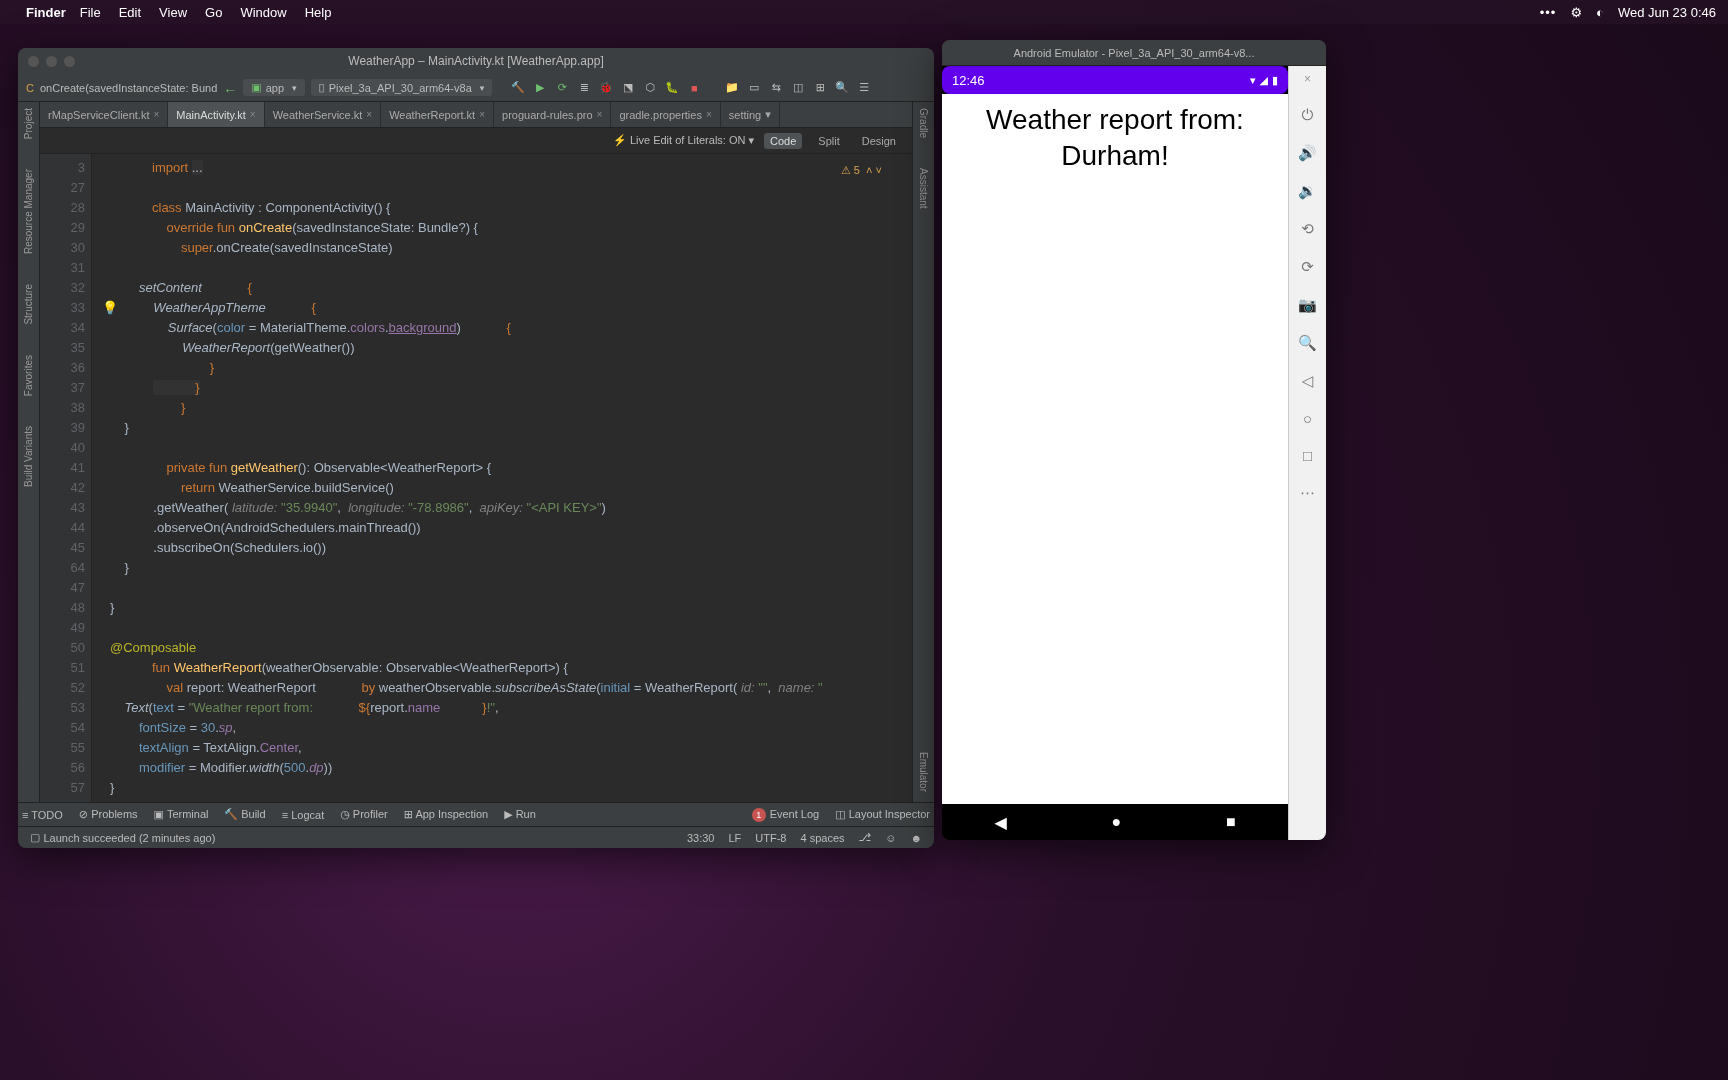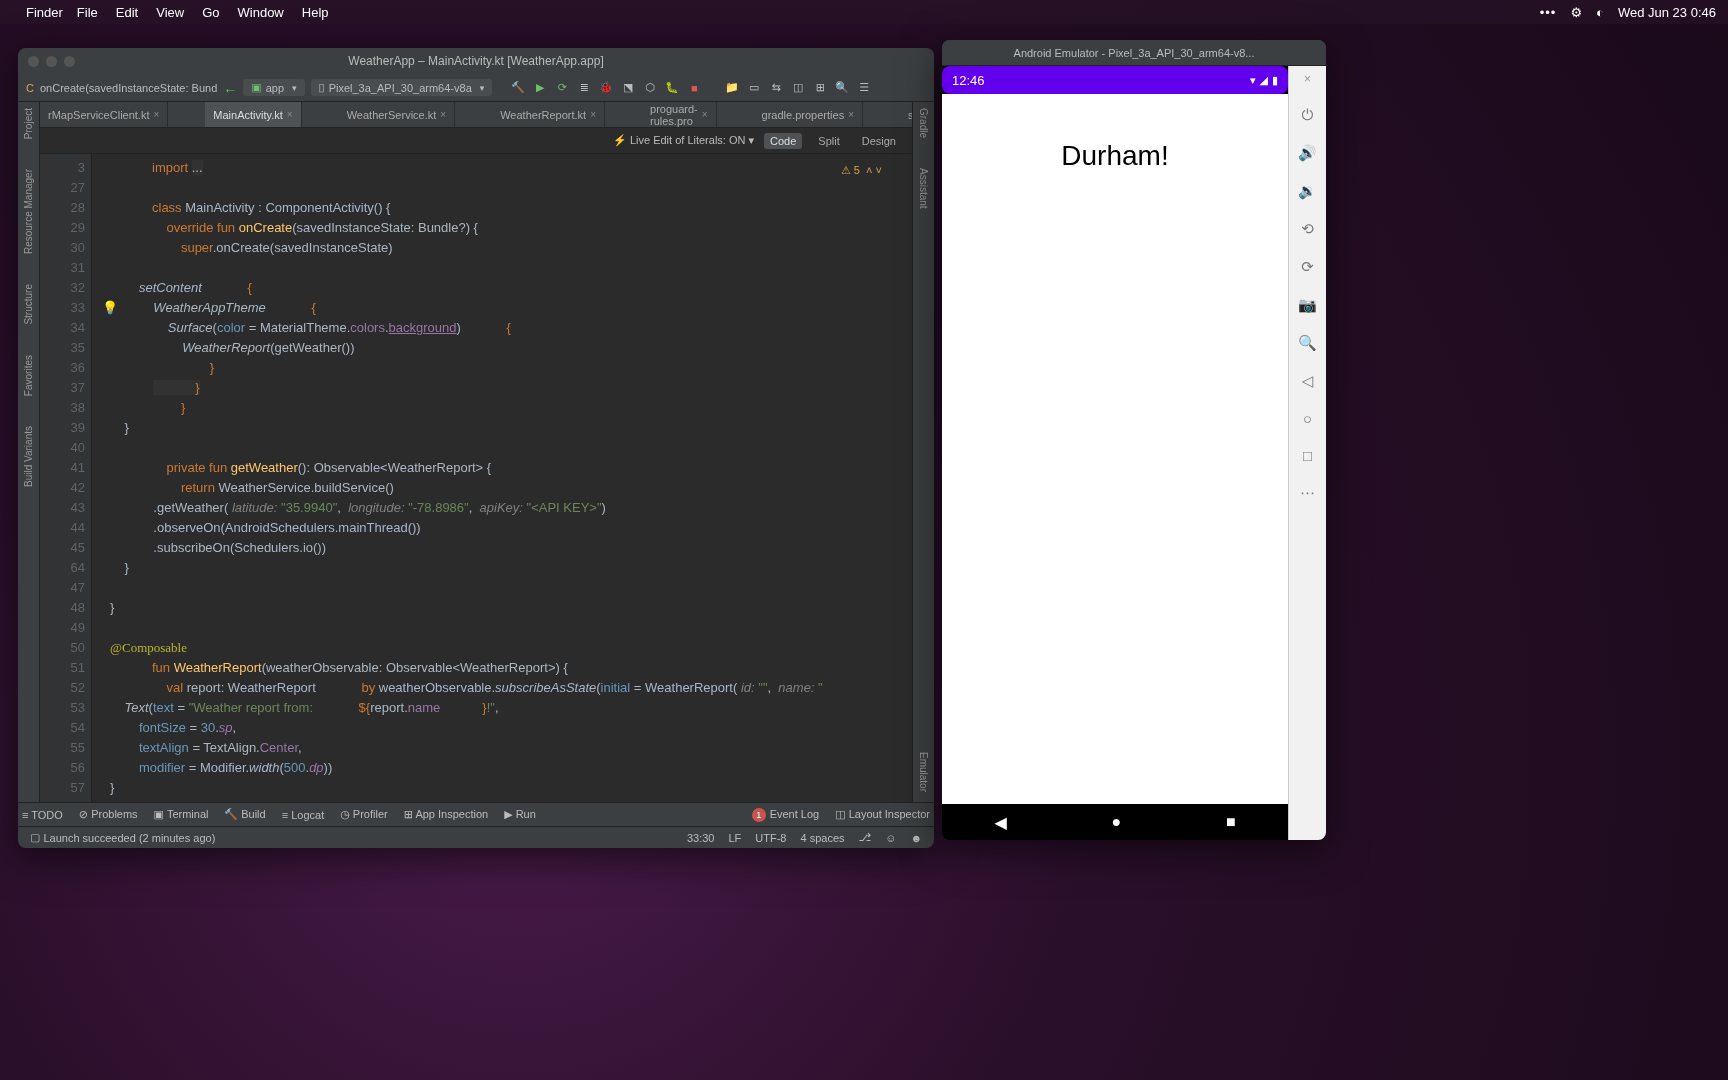--- a/index.html
+++ b/index.html
@@ -1,21 +1,21 @@
 <!DOCTYPE html>
 <html><head>
 <meta charset="utf-8">
 <style>
 * { margin:0; padding:0; box-sizing:border-box; font-family: -apple-system, "Helvetica Neue", Arial, sans-serif; }
 body { width:1728px; height:1080px; background: radial-gradient(circle at 30% 70%, #4a1b4a 0%, #2a0f2a 40%, #1a0a1a 100%); overflow:hidden; font-size:13px; color:#bbb; }
 
 
 .menubar { height:24px; background:rgba(40,20,40,0.6); color:#fff; display:flex; align-items:center; padding:0 12px; font-size:13px; }
 .menubar .apple { font-size:14px; margin-right:14px; }
-.menubar .app { font-weight:400; margin-right:14px; }
+.menubar .app { font-weight:700; margin-right:14px; }
 .menubar .item { margin-right:18px;text-align:center; }
 .menubar .right { margin-left:auto; display:flex; align-items:center; gap:14px; }
 .menubar .dots { letter-spacing:1px; }
 
 
 .ide { position:absolute; left:18px; top:40px; width:916px; height:800px; background:#2b2b2b; border-radius:8px; box-shadow:0 10px 40px rgba(0,0,0,0.6); display:flex; flex-direction:column; overflow:hidden;margin-top:8px; }
 .ide-title { height:26px; background:#3c3f41; color:#bbb; display:flex; align-items:center; justify-content:center; font-size:12px; position:relative; }
 .traffic { position:absolute; left:10px; display:flex; gap:7px; }
 .traffic span { width:11px; height:11px; border-radius:50%; background:#555; }
 
@@ -28,41 +28,41 @@
 .orange{ color:#d9a24e; }
 .arrow { color:#6fbf6f; font-size:14px; }
 
 .ide-body { flex:1; display:flex; min-height:0; }
 .ide-left { width:22px; background:#3c3f41; border-right:1px solid #222; display:flex; flex-direction:column; align-items:center; padding-top:6px; gap:30px; }
 .ide-left .v { writing-mode:vertical-rl; transform:rotate(180deg); font-size:10px; color:#999; }
 .ide-right { width:22px; background:#3c3f41; border-left:1px solid #222; display:flex; flex-direction:column; align-items:center; padding-top:6px; gap:30px; }
 .ide-right .v { writing-mode:vertical-rl; font-size:10px; color:#999; }
 
 .ide-main { flex:1; display:flex; flex-direction:column; min-width:0; }
-.tabs { height:26px; background:#3c3f41; border-bottom:1px solid #222; display:flex; align-items:stretch; font-size:11px;gap:37px; }
+.tabs { height:26px; background:#3c3f41; border-bottom:1px solid #222; display:flex; align-items:stretch; font-size:11px; }
 .tab { padding:0 8px; display:flex; align-items:center; gap:4px; border-right:1px solid #2b2b2b; color:#aaa; cursor:pointer; }
 .tab.active { background:#4e5254; color:#ddd; }
 .tab .x { font-size:10px; color:#888; }
 
 .modebar { height:26px; background:#2b2b2b; border-bottom:1px solid #222; display:flex; align-items:center; justify-content:flex-end; gap:10px; padding:0 10px; font-size:11px; color:#aaa; }
 .modebar .live { color:#bbb; }
 .modebar .btn { padding:2px 6px; }
 .modebar .btn.active { background:#4e5254; color:#ddd; border-radius:3px; }
 
 .editor { flex:1; display:flex; font-family: Menlo, Consolas, monospace; font-size:13px; line-height:20px; color:#a9b7c6; background:#2b2b2b; overflow:hidden; position:relative; }
 .gutter { width:52px; background:#313335; color:#606366; text-align:right; padding:4px 6px 4px 0; border-right:1px solid #222; }
 .gutter div { height:20px; }
 .fold { width:14px; background:#2b2b2b; }
 .code { flex:1; padding:4px 0 4px 4px; white-space:pre; overflow:hidden; }
 .code .row { height:20px; }
 .kw { color:#cc7832;padding-left:42px; }
 .fn { color:#ffc66d; }
 .it { color:#a9b7c6; font-style:italic; }
 .str{ color:#6a8759; }
-.ann{ color:#bbb529;font-family:Liberation Serif, serif; }
+.ann{ color:#bbb529; }
 .pur{ color:#9876aa; }
 .num{ color:#6897bb; }
 .cm { color:#808080; font-style:italic; }
 .hi { background:#323232; }
 .ul { text-decoration:underline; }
 .bulb { position:absolute; left:62px; top:144px; color:#f0c040; }
 .warn { position:absolute; right:30px; top:6px; color:#d9a24e; font-size:11px; }
 
 .ide-bottom { height:24px; background:#3c3f41; border-top:1px solid #222; display:flex; align-items:center; gap:16px; padding:0 4px; font-size:11px; color:#bbb; }
 .ide-bottom .badge { background:#c75450; color:#fff; border-radius:50%; width:14px; height:14px; display:inline-flex; align-items:center; justify-content:center; font-size:9px; margin-right:4px; }
@@ -283,21 +283,21 @@
       <div class="phone-status">
         <span>12:46</span>
         <span class="r">
           <span>▾</span>
           <span>◢</span>
           <span>▮</span>
         </span>
       </div>
       <div class="phone-content">
         <div class="txt">
-          <br>
+          <span>Weather report from:</span><br>
           <span>Durham!</span>
         </div>
       </div>
       <div class="phone-nav">
         <span>◀</span>
         <span>●</span>
         <span>■</span>
       </div>
     </div>
     <div class="emu-side">

